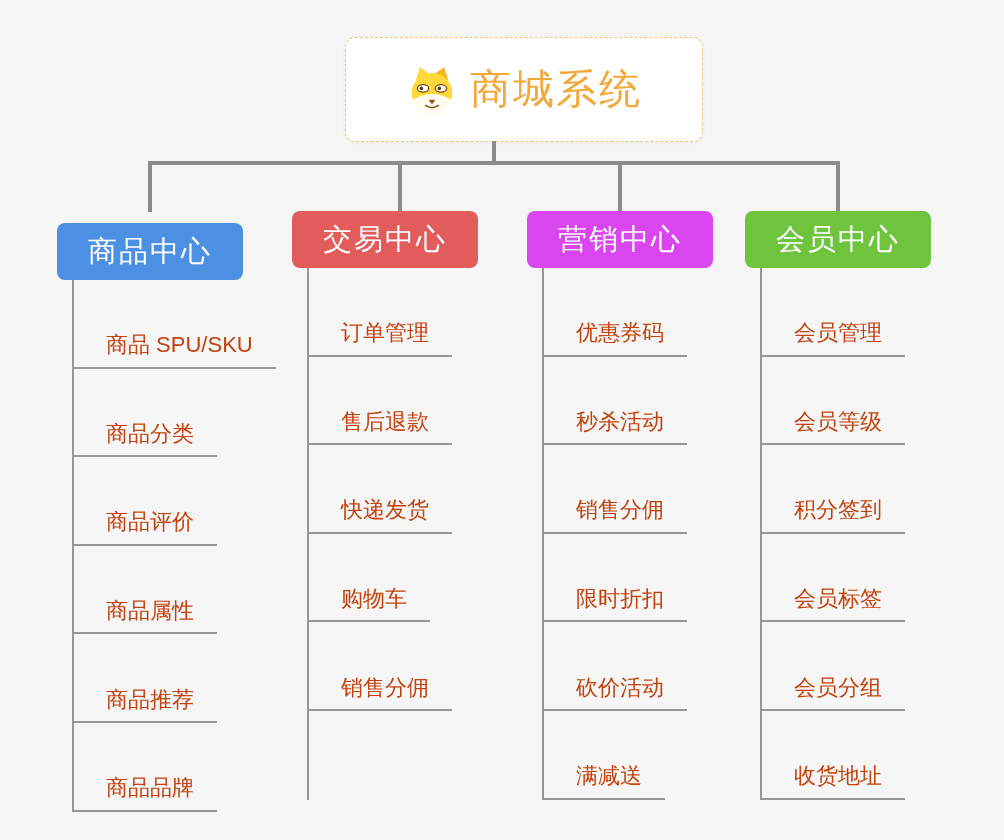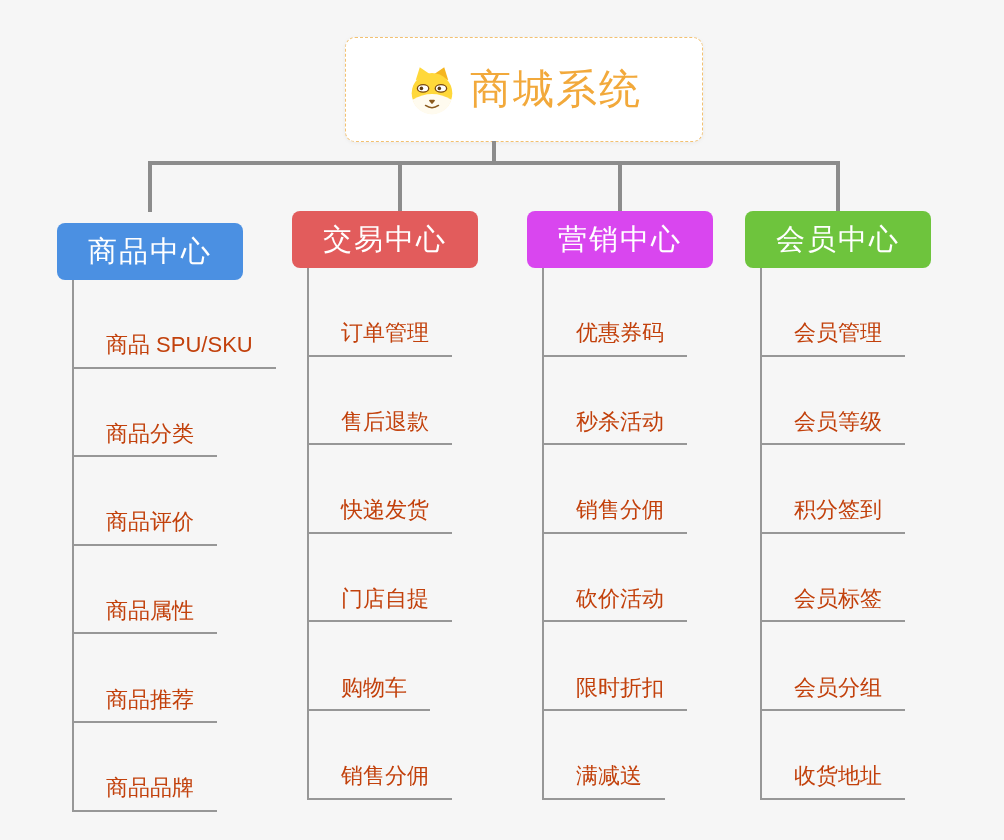--- a/index.html
+++ b/index.html
@@ -145,23 +145,20 @@
       <div class="child-row">
           <span class="child-label">订单管理</span>
         </div>
       <div class="child-row">
           <span class="child-label">售后退款</span>
         </div>
       <div class="child-row">
           <span class="child-label">快递发货</span>
         </div>
       <div class="child-row">
-          <span class="child-label">门店自提</span>
-        </div>
-      <div class="child-row">
           <span class="child-label">购物车</span>
         </div>
       <div class="child-row">
           <span class="child-label">销售分佣</span>
         </div>
     </div>
   </div>
 
   <div class="column col-3">
     <div class="branch-box" style="background-color: #d946ef;">营销中心</div>
@@ -170,24 +167,24 @@
       <div class="child-row">
           <span class="child-label">优惠券码</span>
         </div>
       <div class="child-row">
           <span class="child-label">秒杀活动</span>
         </div>
       <div class="child-row">
           <span class="child-label">销售分佣</span>
         </div>
       <div class="child-row">
+          <span class="child-label">限时折扣</span>
+        </div>
+      <div class="child-row">
           <span class="child-label">砍价活动</span>
-        </div>
-      <div class="child-row">
-          <span class="child-label">限时折扣</span>
         </div>
       <div class="child-row">
           <span class="child-label">满减送</span>
         </div>
     </div>
   </div>
 
   <div class="column col-4">
     <div class="branch-box" style="background-color: rgb(110, 196, 61);">会员中心</div>
     <div class="children">

